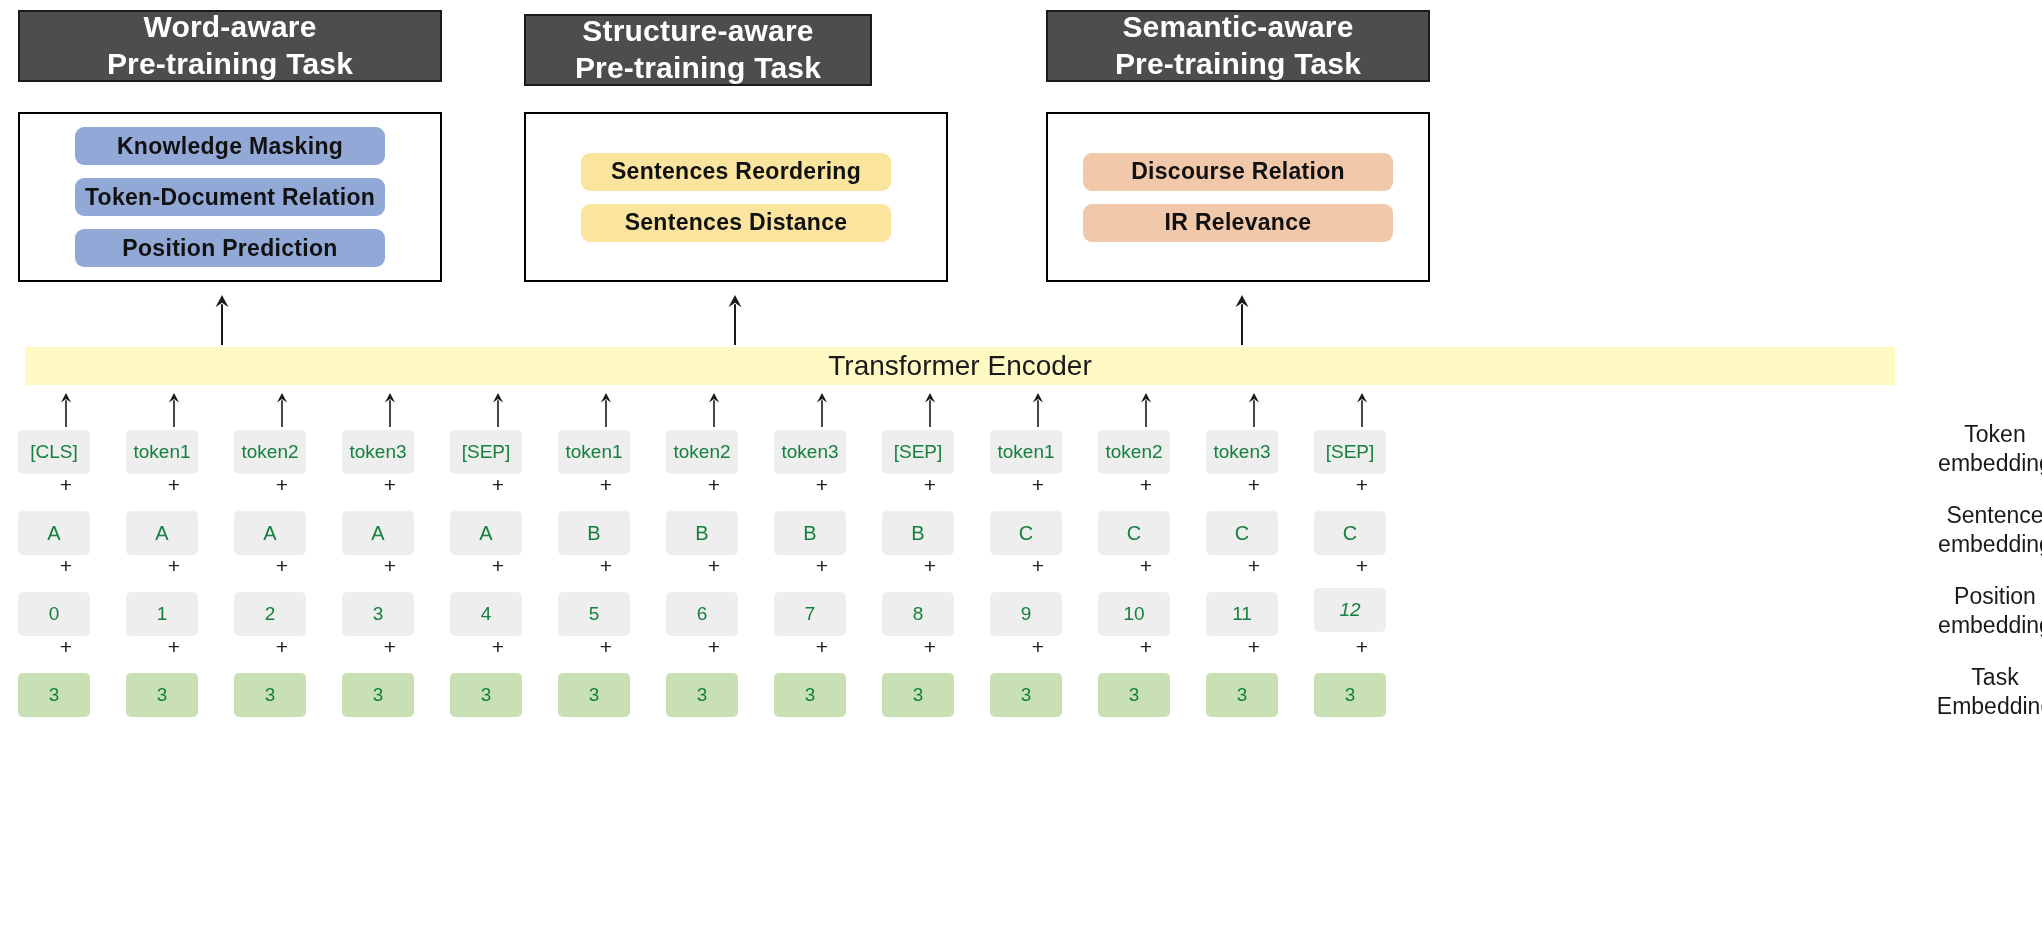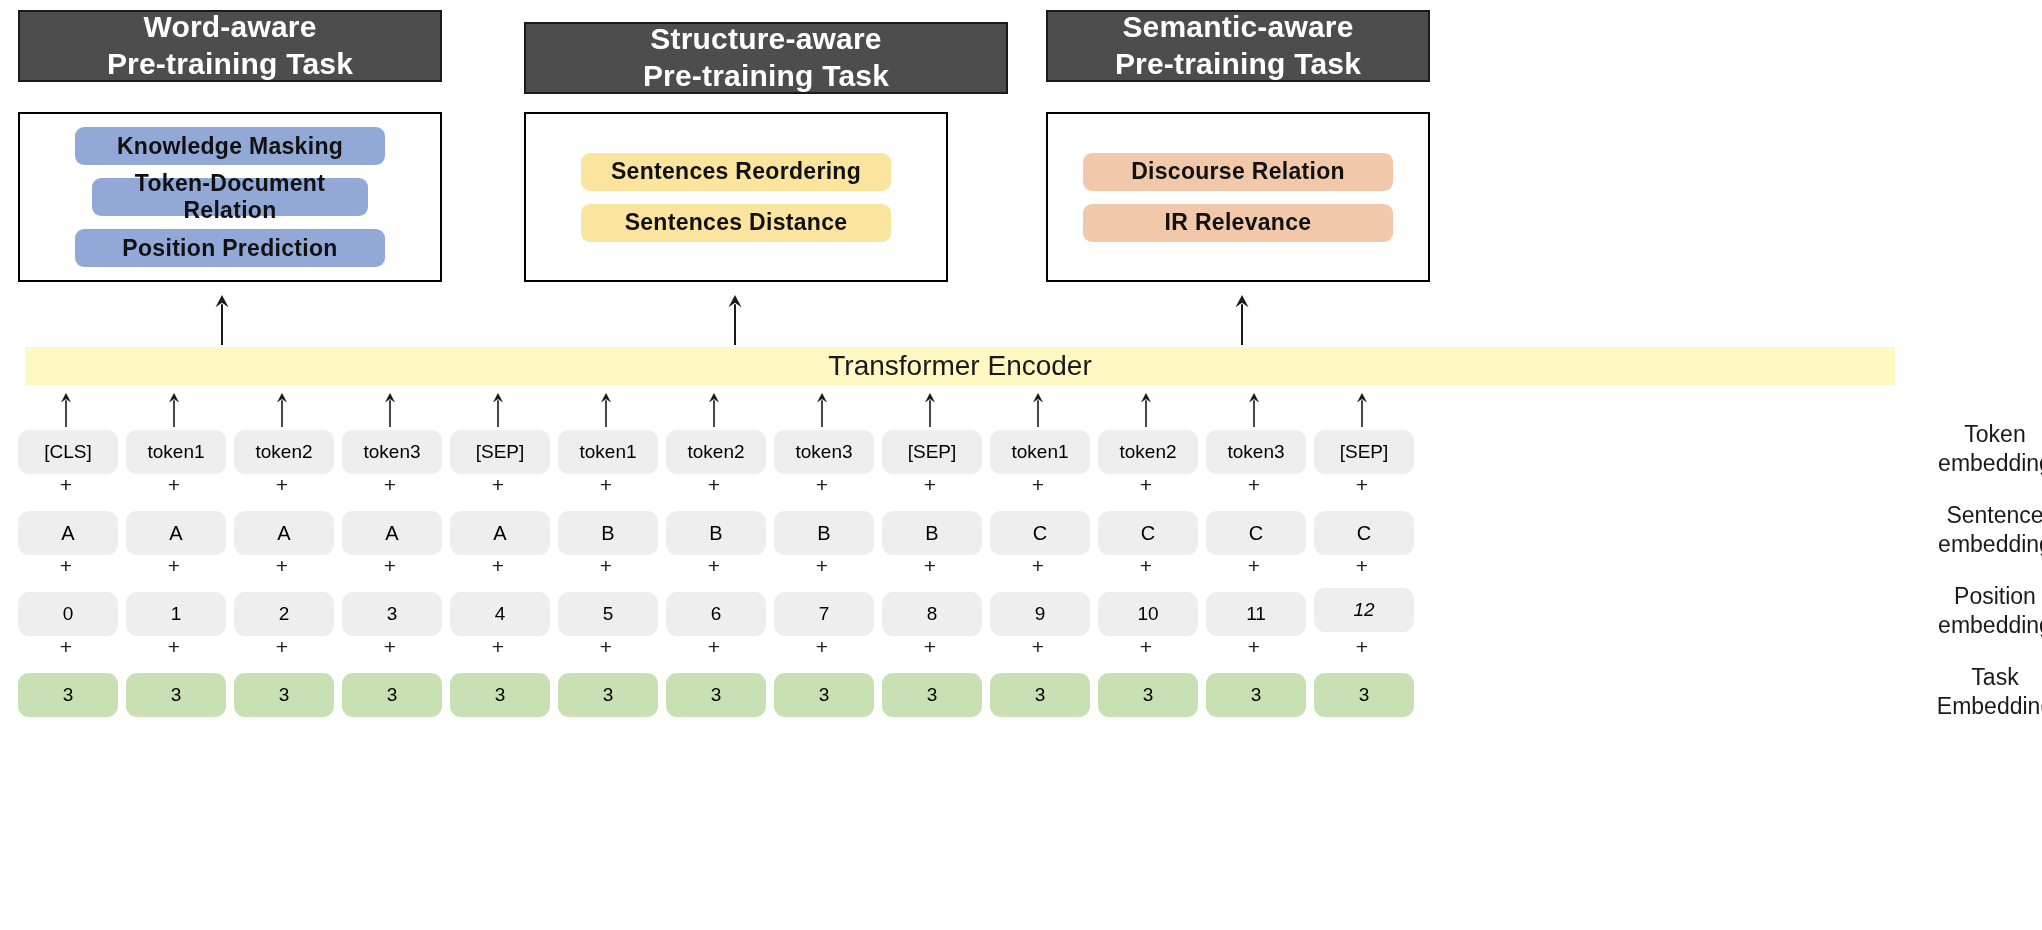--- a/index.html
+++ b/index.html
@@ -81,29 +81,29 @@
     color: #1a1a1a;
     box-sizing: border-box;
   }
   .small-arrow {
     position: absolute;
     width: 18px;
   }
 
   .cell {
     position: absolute;
-    width: 100px;
+    width: 72px;
     height: 44px;
-    border-radius: 11px;
+    border-radius: 5px;
     background: #eeeeee;
     display: flex;
     align-items: center;
     justify-content: center;
     font-size: 19px;
-    color: #000000;
+    color: #15803d;
     box-sizing: border-box;
   }
   .cell.green { background: #c9dfb4; }
   .cell.sentence { font-size: 20px; }
 
   .plus {
     position: absolute;
     width: 96px;
     text-align: center;
     font-size: 21px;
@@ -125,28 +125,28 @@
 </head>
 <body>
 
 <div id="stage">
     <div class="task-header" style="left: 18px; top: 10px; width: 424px; height: 72px;">
       <span class="hl">Word-aware</span>
       <span class="hl">Pre-training Task</span>
     </div>
     <div class="task-panel" style="left: 18px; top: 112px; width: 424px; height: 170px;">
       <div class="pill blue" style="width: 310px; height: 38px;">Knowledge Masking</div>
-      <div class="pill blue" style="width: 276px; height: 38px; text-align: center;">Token-Document Relation</div>
+      <div class="pill blue" style="width: 310px; height: 38px;">Token-Document Relation</div>
       <div class="pill blue" style="width: 310px; height: 38px;">Position Prediction</div>
     </div>
     <div class="big-arrow" style="left: 208px; top: 295px; height: 50px;"><svg width="28" height="50" viewBox="0 0 28 50">
         <line x1="14" y1="50" x2="14" y2="9.36" stroke="#1a1a1a" stroke-width="2"></line>
         <polygon points="14,0 7.5,12.35 14,7.8 20.5,12.35" fill="#1a1a1a"></polygon>
       </svg></div>
-    <div class="task-header" style="left: 524px; top: 22px; width: 484px; height: 72px;">
+    <div class="task-header" style="left: 524px; top: 14px; width: 348px; height: 72px;">
       <span class="hl">Structure-aware</span>
       <span class="hl">Pre-training Task</span>
     </div>
     <div class="task-panel" style="left: 524px; top: 112px; width: 424px; height: 170px;">
       <div class="pill yellow" style="width: 310px; height: 38px;">Sentences Reordering</div>
       <div class="pill yellow" style="width: 310px; height: 38px;">Sentences Distance</div>
     </div>
     <div class="big-arrow" style="left: 721px; top: 295px; height: 50px;"><svg width="28" height="50" viewBox="0 0 28 50">
         <line x1="14" y1="50" x2="14" y2="9.36" stroke="#1a1a1a" stroke-width="2"></line>
         <polygon points="14,0 7.5,12.35 14,7.8 20.5,12.35" fill="#1a1a1a"></polygon>

